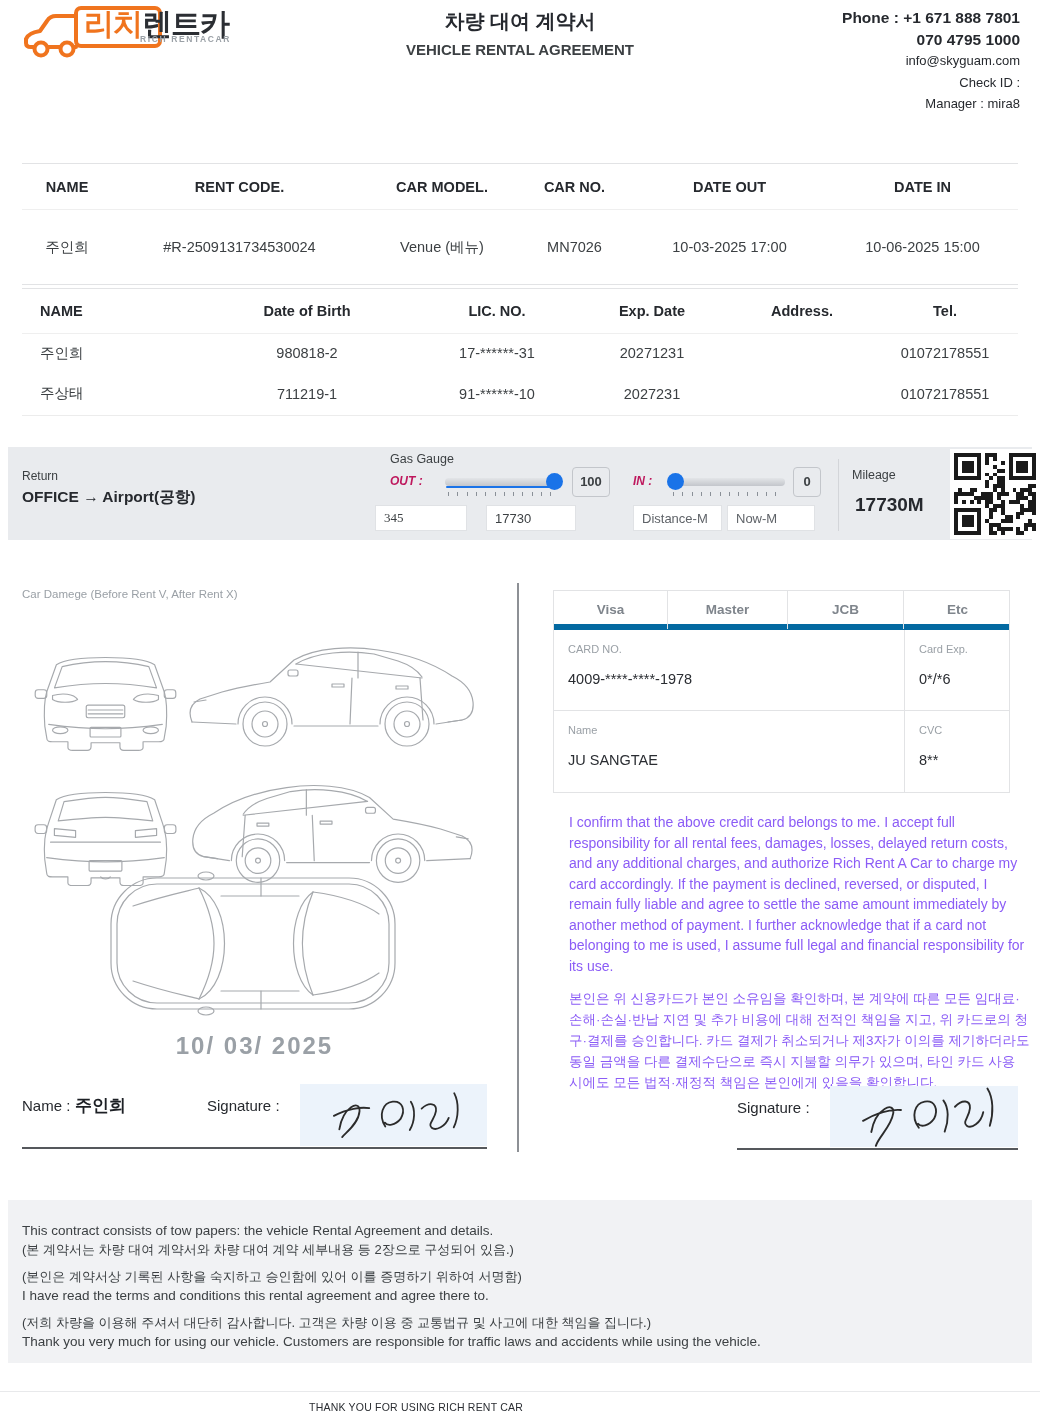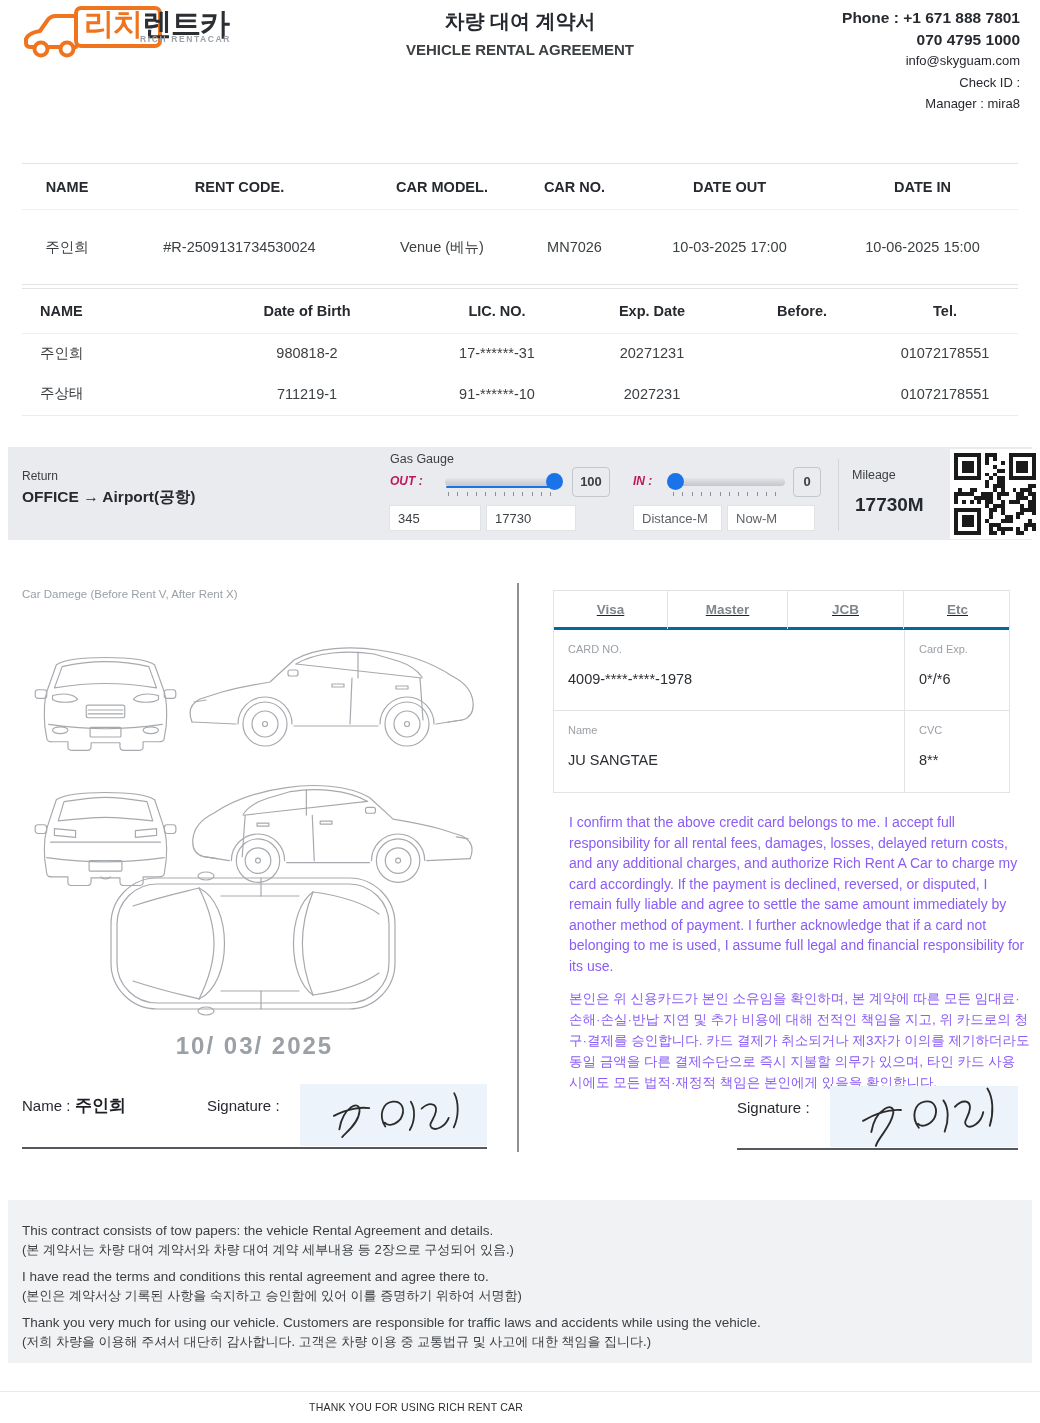--- a/index.html
+++ b/index.html
@@ -46,21 +46,21 @@
   .slider .fill { position:absolute; left:1px; right:1px; bottom:-2px; height:2px; background:#1a73e8; border-radius:2px; }
   .slider .knob { position:absolute; width:17px; height:17px; border-radius:50%; background:#1a73e8; top:-5px; }
   .knob-right { right:-3px; } .knob-left { left:-3px; }
   .ticks { height:4px; width:112px; background:repeating-linear-gradient(90deg,#8a9097 0,#8a9097 1px,transparent 1px,transparent 9.3px); }
   .ticks-out { left:440px; top:45px; } .ticks-in { left:665px; top:45px; }
   .valbox { border:1px solid #c3c6cb; border-radius:4px; text-align:center; font-size:13px; font-weight:bold; color:#3c4043; line-height:28px; height:30px; }
   .valbox-out { left:564px; top:20px; width:38px; }
   .valbox-in  { left:785px; top:20px; width:28px; }
   .gg-input { position:absolute; background:#fff; border:1px solid #e0e2e5; height:26px; font-size:13px; color:#3c4043; padding:0 8px; font-family:inherit; }
   .gg-input::placeholder { color:#5f6368; opacity:1; }
-  .gi1 { left:381px; top:58px; width:92px; } .gi2 { left:478px; top:58px; width:90px; }
+  .gi1 { left:367px; top:58px; width:92px;font-family:Liberation Serif, serif; } .gi2 { left:478px; top:58px; width:90px; }
   .gi3 { left:625px; top:58px; width:89px; } .gi4 { left:719px; top:58px; width:88px; }
   .band-sep { left:830px; top:12px; width:1px; height:72px; background:#d3d5d9; }
   .mi-label { left:844px; top:21px; font-size:12.5px; color:#3c4043; }
   .mi-value { left:847px; top:39px; font-size:19px; font-weight:bold; color:#26292e;margin-top:8px; }
   .qr-box { left:942px; top:2px; width:90px; height:90px; background:#fff; padding:4px; }
 
   
   .v-divider { left:517px; top:583px; width:2px; height:569px; background:#8d9095; }
   .damage-label { left:22px; top:588px; font-size:11.5px; color:#9aa0a6; }
   .car-art { color:#a6a9ad; }
@@ -70,21 +70,21 @@
   .sig-label-l { left:207px; top:1097px; font-size:15px; color:#26292e; }
   .sig-box { background:#ecf3fb; }
   .sig-box-l { left:300px; top:1084px; width:187px; height:62px; }
   .underline-l { left:22px; top:1147px; width:465px; height:2px; background:#55585c; }
   .sig-label-r { left:737px; top:1099px; font-size:15px; color:#26292e; }
   .sig-box-r { left:830px; top:1086px; width:188px; height:61px; }
   .underline-r { left:737px; top:1148px; width:281px; height:2px; background:#55585c; }
 
   
   .card-table { left:553px; top:590px; width:457px; border:1px solid #e2e3e5; }
-  .card-head { display:grid; grid-template-columns:114px 120px 116px 107px; height:39px; border-bottom:3px solid #0369a1;text-decoration:underline; }
+  .card-head { display:grid; grid-template-columns:114px 120px 116px 107px; height:39px; border-bottom:6px solid #0369a1; }
   .card-head .hcell { border-right:1px solid #e2e3e5; text-align:center; line-height:38px; font-size:13.5px; font-weight:bold; color:#7f858c; }
   .card-head .hcell:last-child { border-right:none; }
   .card-row { display:grid; grid-template-columns:350px 107px; height:81px; border-bottom:1px solid #e2e3e5; }
   .card-row:last-child { border-bottom:none; }
   .card-row .ccell { padding:13px 14px 0 14px; }
   .card-row .ccell.rc { border-left:1px solid #e2e3e5; }
   .clabel { font-size:11px; color:#9aa0a6; }
   .cvalue { font-size:14.5px; color:#2a2d32; margin-top:16px; }
 
   .para { color:#8b5cf6;margin-left:16px; }
@@ -145,21 +145,21 @@
     <div class="cell">10-06-2025 15:00</div>
   </div>
 </div>
 
 <div class="abs t2">
   <div class="grid6b thead thead2">
     <div class="cell left">NAME</div>
     <div class="cell">Date of Birth</div>
     <div class="cell">LIC. NO.</div>
     <div class="cell">Exp. Date</div>
-    <div class="cell">Before.</div>
+    <div class="cell">Address.</div>
     <div class="cell">Tel.</div>
   </div>
   <div class="grid6b trow trow2">
     <div class="cell left">주인희</div>
     <div class="cell">980818-2</div>
     <div class="cell">17-******-31</div>
     <div class="cell">20271231</div>
     <div class="cell"></div>
     <div class="cell">01072178551</div>
   </div>
@@ -470,21 +470,21 @@
       <path d="M154,14 C158,24 156,38 150,50"></path>
     </g>
   </svg>
 </div>
 <div class="abs underline-r"></div>
 
 <div class="abs terms">
   <div class="ln en">This contract consists of tow papers: the vehicle Rental Agreement and details.</div>
   <div class="ln kr">(본 계약서는 차량 대여 계약서와 차량 대여 계약 세부내용 등 2장으로 구성되어 있음.)</div>
   <div class="gap"></div>
+  <div class="ln kr">(본인은 계약서상 기록된 사항을 숙지하고 승인함에 있어 이를 증명하기 위하여 서명함)</div>
   <div class="ln en">I have read the terms and conditions this rental agreement and agree there to.</div>
-  <div class="ln kr">(본인은 계약서상 기록된 사항을 숙지하고 승인함에 있어 이를 증명하기 위하여 서명함)</div>
   <div class="gap"></div>
+  <div class="ln kr">(저희 차량을 이용해 주셔서 대단히 감사합니다. 고객은 차량 이용 중 교통법규 및 사고에 대한 책임을 집니다.)</div>
   <div class="ln en">Thank you very much for using our vehicle. Customers are responsible for traffic laws and accidents while using the vehicle.</div>
-  <div class="ln kr">(저희 차량을 이용해 주셔서 대단히 감사합니다. 고객은 차량 이용 중 교통법규 및 사고에 대한 책임을 집니다.)</div>
 </div>
 
 <div class="abs footer-line"></div>
 <div class="abs footer-text">THANK YOU FOR USING RICH RENT CAR</div>
 
 </body></html>

